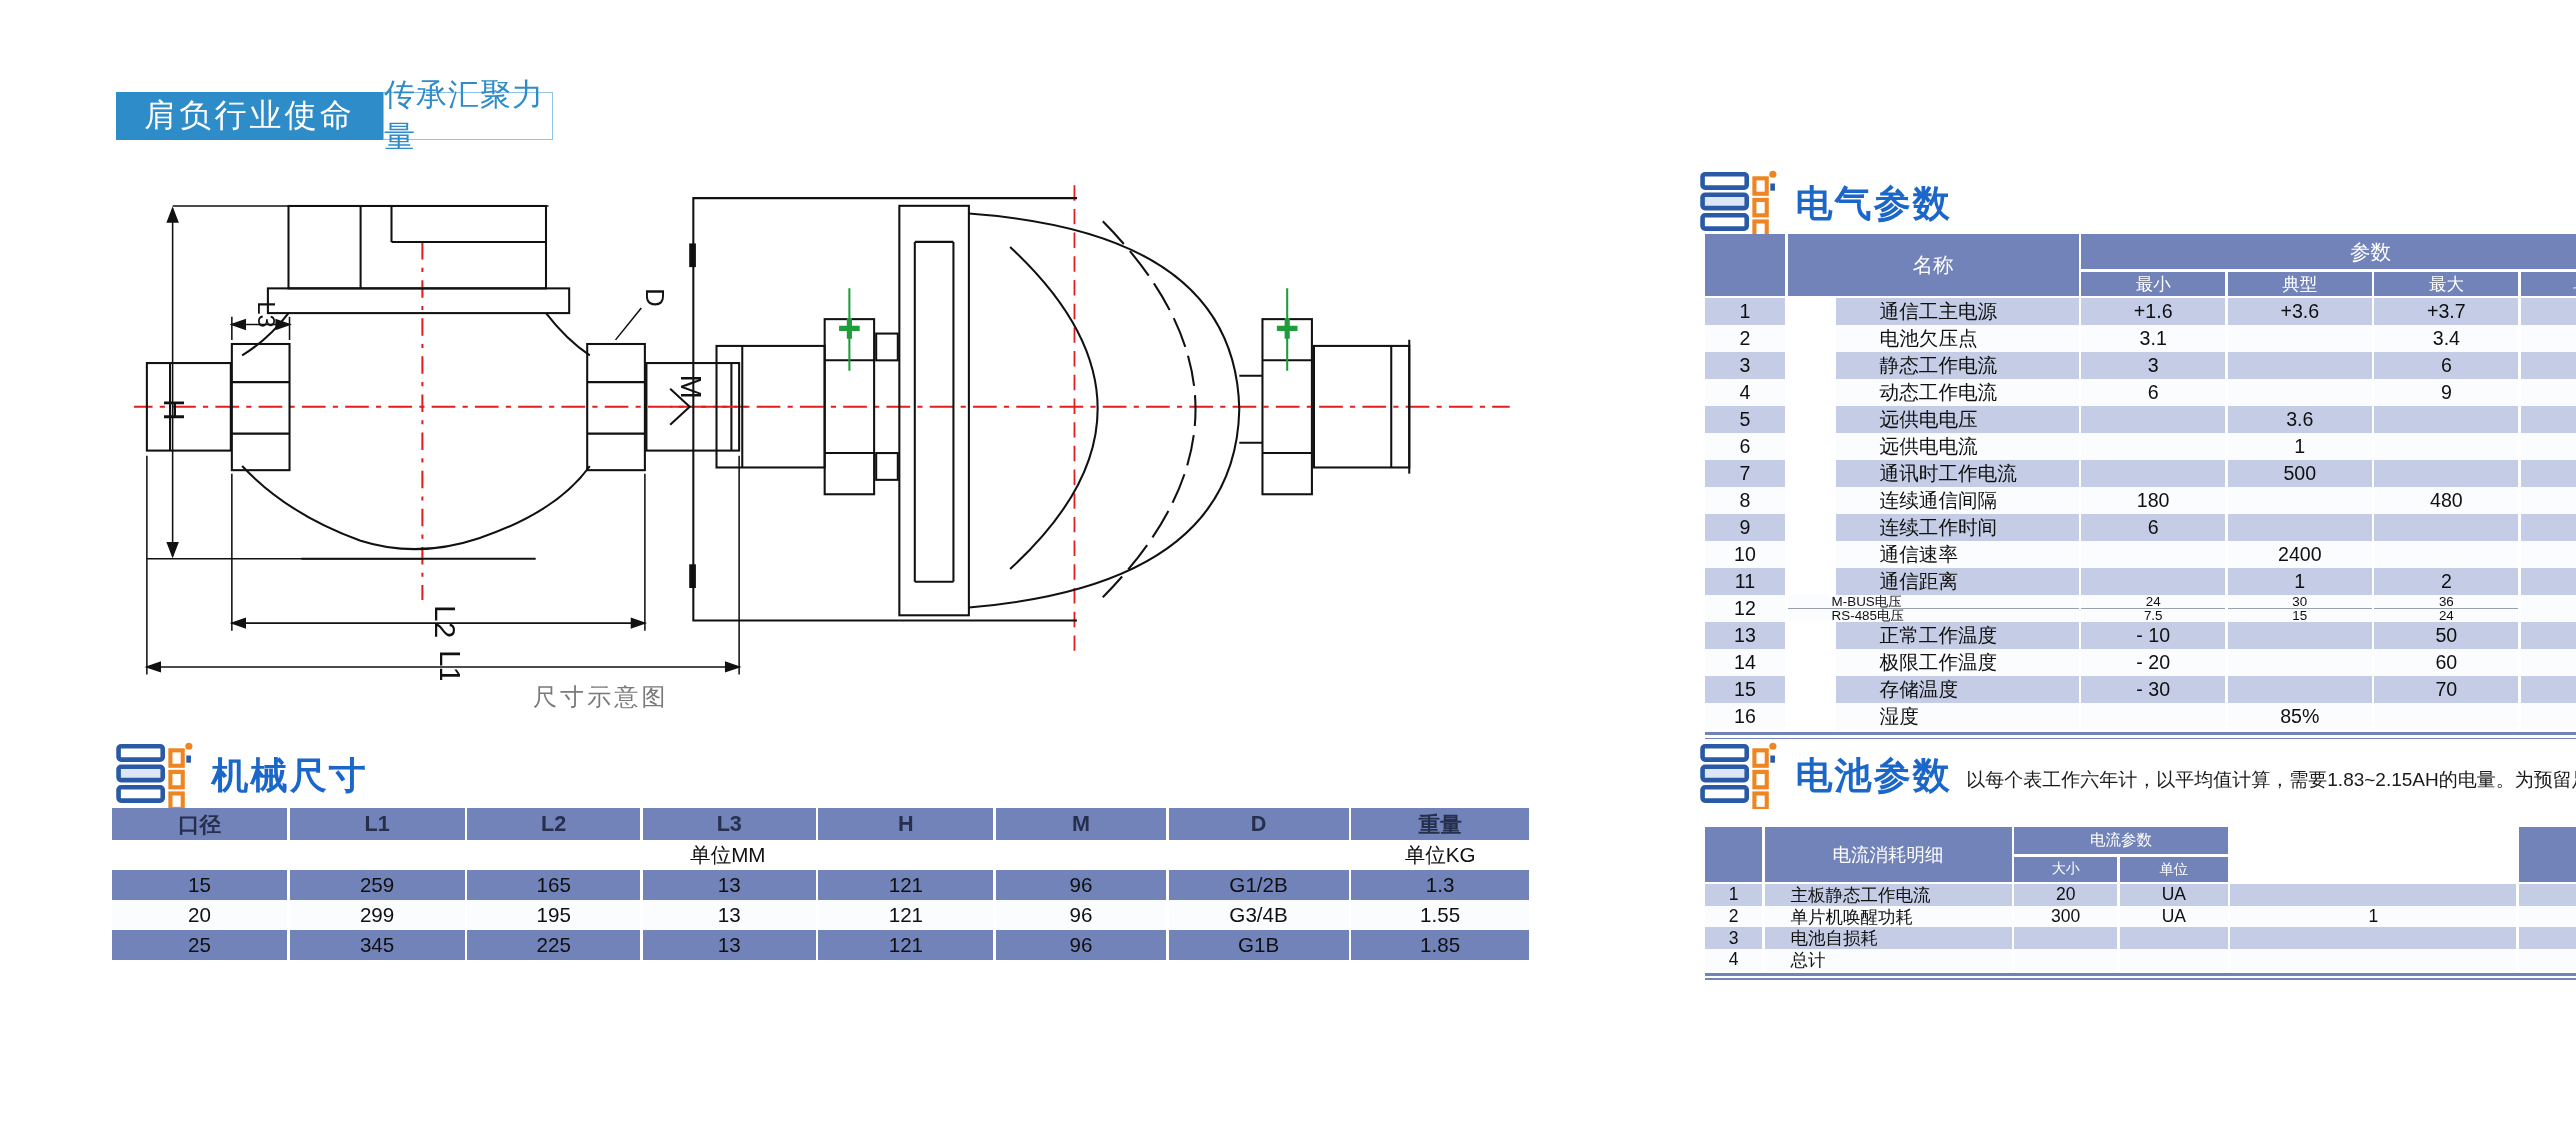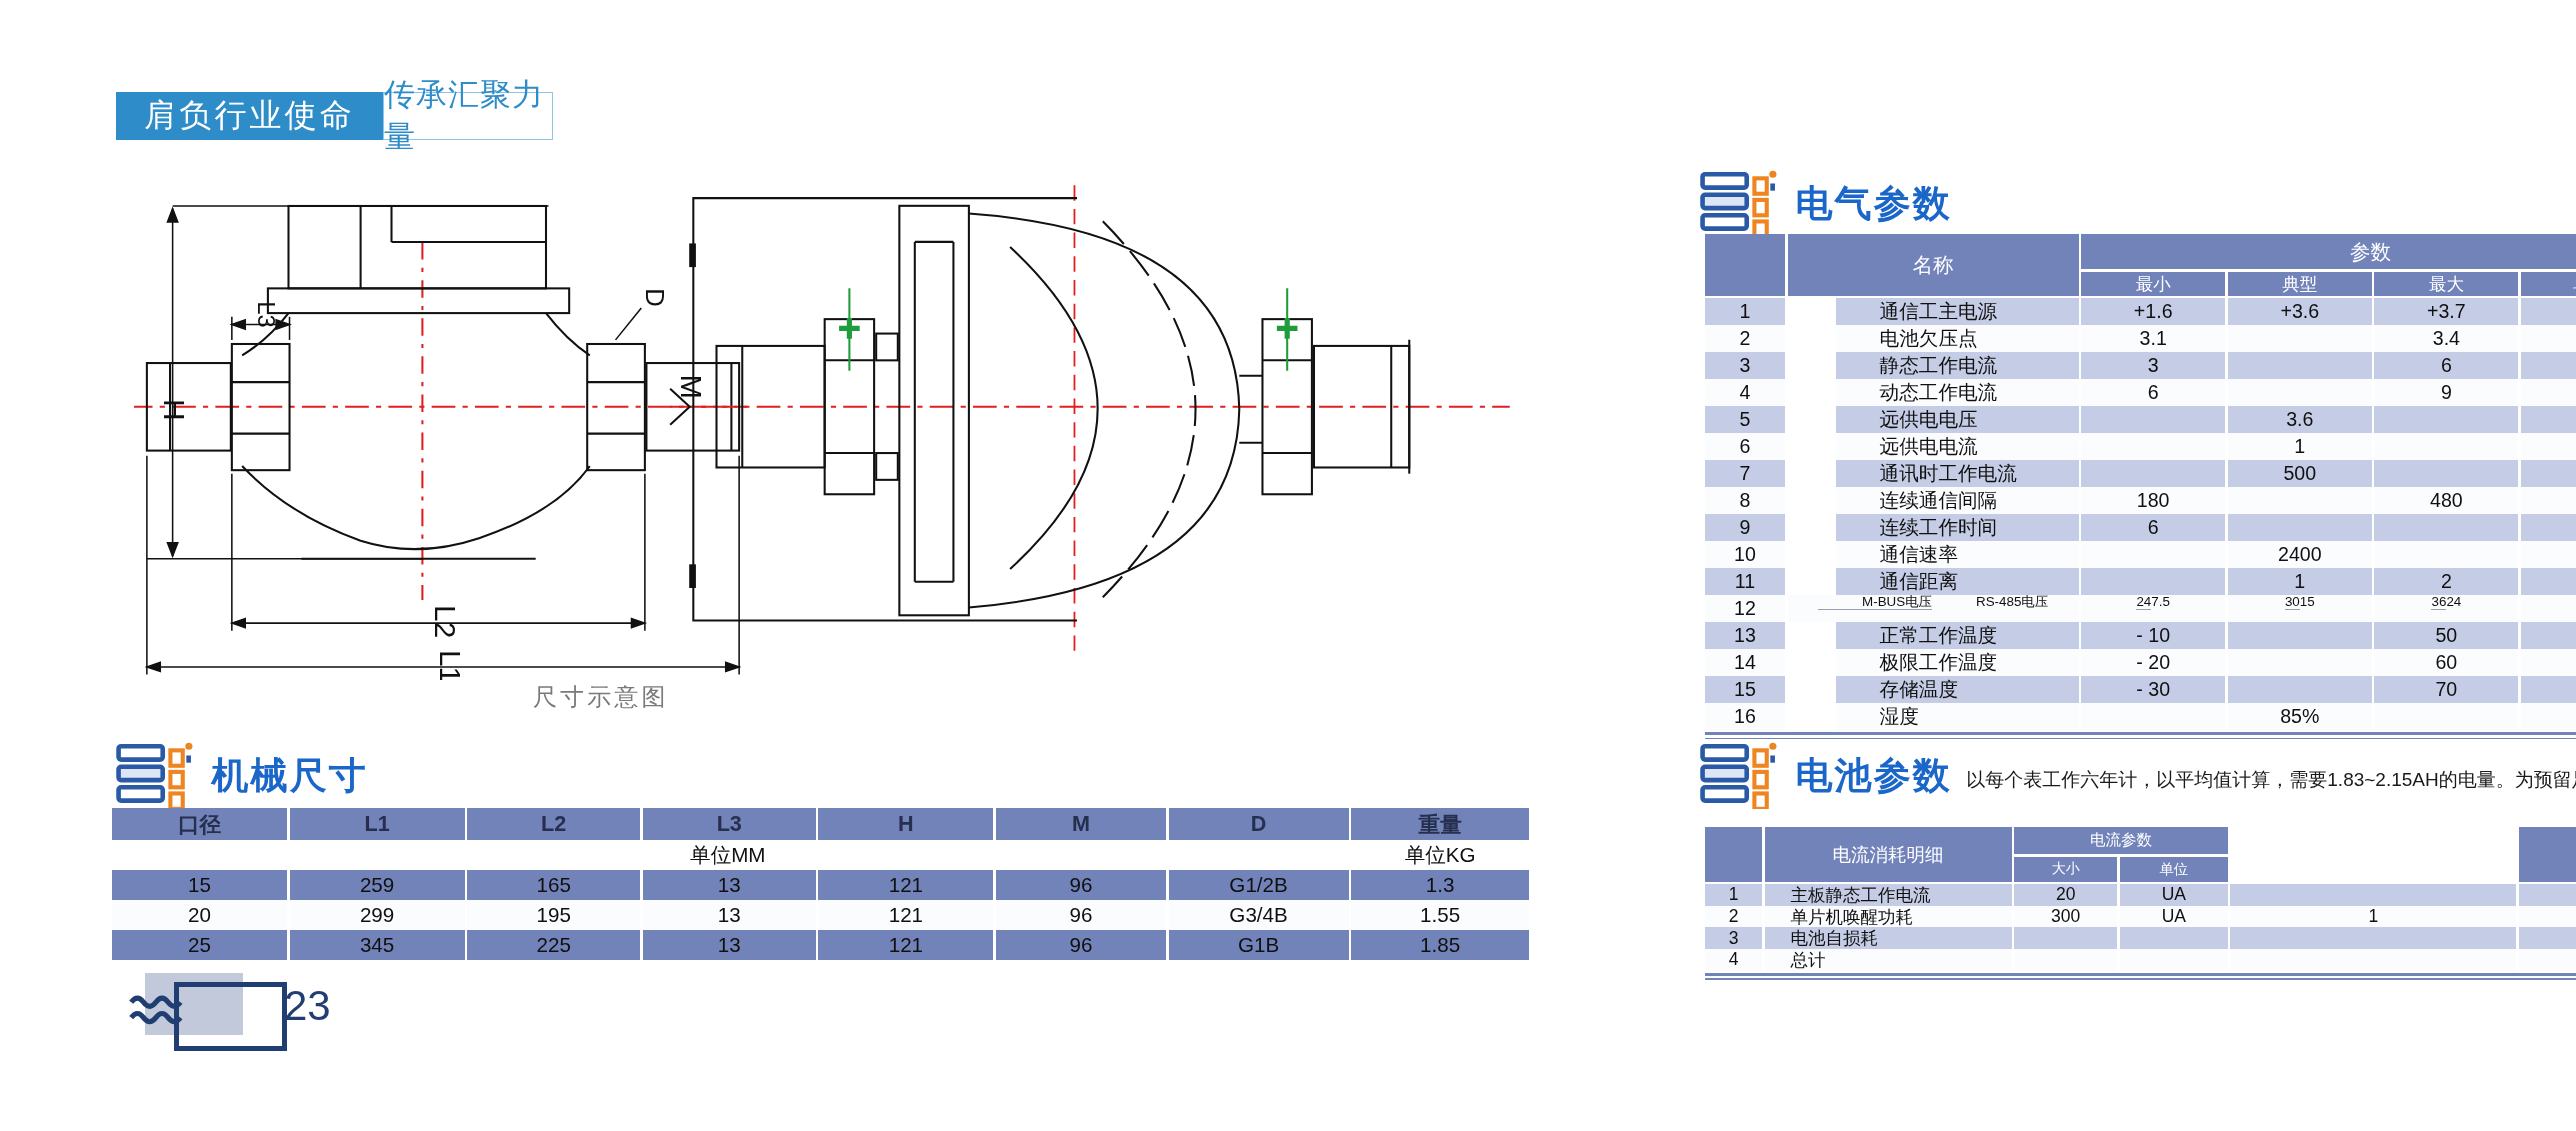--- a/index.html
+++ b/index.html
@@ -34,21 +34,21 @@
   .elec{left:1705px;top:234px;width:1373px;}
   .elec-head{display:grid;grid-template-columns:80px 291px 144px 144px 144px 139px 430px;
     grid-template-rows:35px 24px;gap:2.6px;
     grid-template-areas:"no name pg pg pg pg rk" "no name mn tp mx un rk";}
   .a-no{grid-area:no}.a-name{grid-area:name}.a-pg{grid-area:pg}.a-mn{grid-area:mn}
   .a-tp{grid-area:tp}.a-mx{grid-area:mx}.a-un{grid-area:un}
   .elec .tr{grid-template-columns:80px 291px 144px 144px 144px 139px 430px;height:27px;margin-top:0;}
   .elec-body{margin-top:2.6px;}
   .elec .td{height:27px;}
   .c-name{justify-content:flex-start !important;padding-left:44px;margin-left:48px;}
-  .split .half{display:flex;flex-direction:row;justify-content:center;width:100%;height:100%;}
+  .split .half{display:flex;flex-direction:column;justify-content:center;width:100%;height:100%;}
   .split .half div{height:13.4px;line-height:13.4px;font-size:13.4px;text-align:center;}
   .split .half div.hn{text-align:left;padding-left:44px;}
   .split .half div:first-child{border-bottom:1px solid #9aa0ad;}
 
   
   .mech{left:112px;top:808px;width:1399px;}
   .mech .tr{grid-template-columns:175px 175px 173px 173px 175px 170px 180px 178px;}
   .mech .th{height:32px;background:#7283ba;color:#26304e;font-weight:bold;font-size:21.6px;}
   .mech .unit-row{height:30px;}
   .mech .unit-row .td{background:#fff;font-size:20.6px;}
@@ -539,24 +539,15 @@
     <div class="td"></div>
 
   </div>
 </div>
     <div class="endline">
         <div class="l1"></div>
         <div class="l2"></div>
       </div>
   </div>
 
-  <div class="pgmark pg-left">
-    <div class="sq"></div>
-    <div class="frame"></div>
-    <svg width="67" height="41" viewBox="0 0 130 80" style="left:0;top:23px;">
-      <path d="M4,22 q12,-16 24,0 t24,0 t24,0 t24,0" stroke="#213e72" stroke-width="10" fill="none"></path>
-      <path d="M4,52 q12,-16 24,0 t24,0 t24,0 t24,0" stroke="#213e72" stroke-width="10" fill="none"></path>
-    </svg>
-    <div class="num">23</div>
-  </div>
 
 </div>
 
 
 </body></html>

